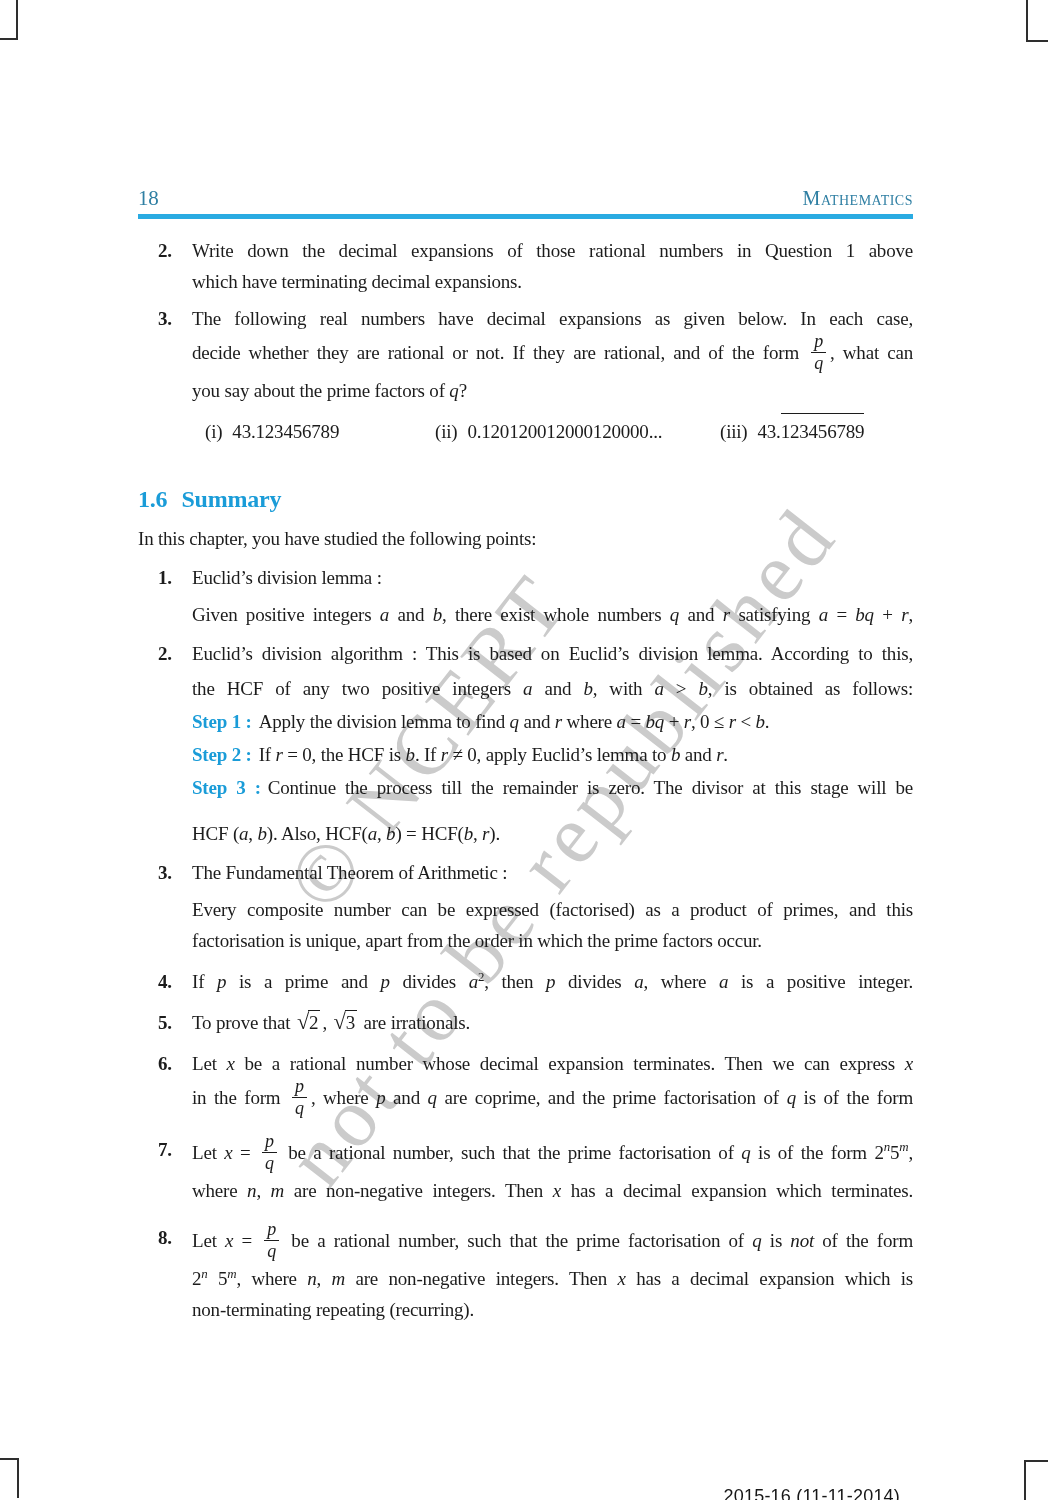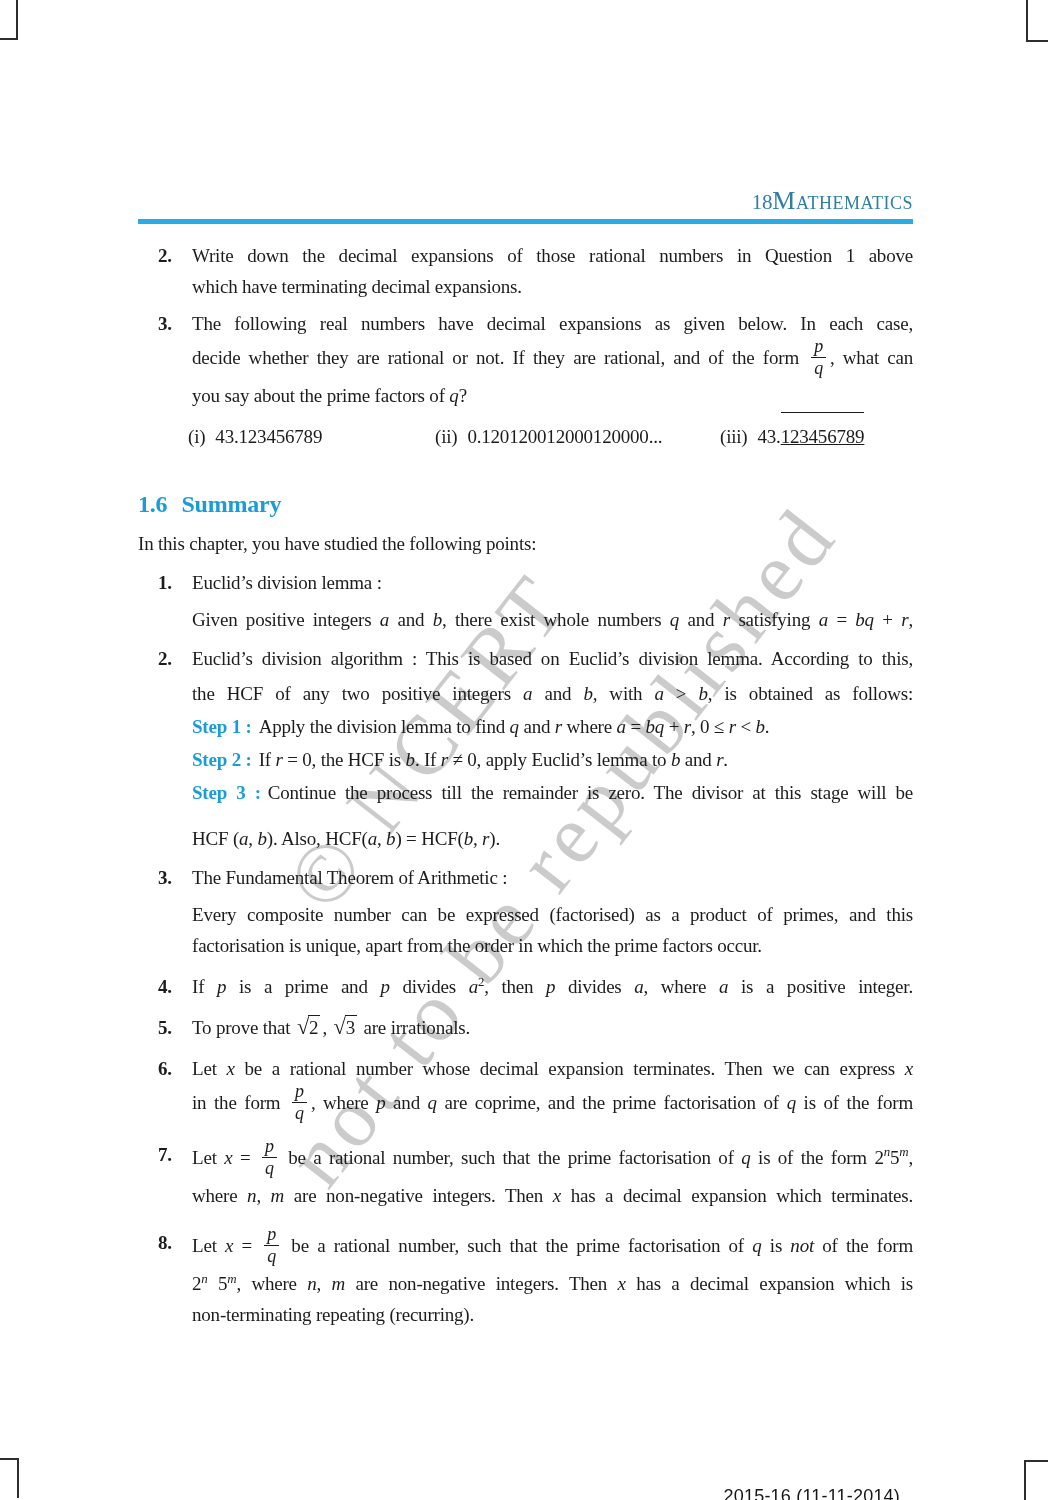--- a/index.html
+++ b/index.html
@@ -23,47 +23,47 @@
   .cm-bl{left:0;bottom:2px;width:17px;height:38px;border-right:2px solid var(--mark);border-top:2px solid var(--mark);}
   .cm-br{right:2px;bottom:0;width:22px;height:38px;border-left:2px solid var(--mark);border-top:2px solid var(--mark);}
   
   .watermark{
     position:absolute;left:-55px;top:624px;width:1100px;z-index:0;
     transform:rotate(-52deg);text-align:center;white-space:nowrap;
     font-size:84px;line-height:170px;letter-spacing:6px;color:var(--watermark_color);
   }
   
   .content{position:absolute;left:138px;top:186px;width:775px;z-index:1;font-size:19px;letter-spacing:-0.2px;}
-  .header{display:flex;justify-content:flex-end;align-items:baseline;color:var(--header_text);font-family:Liberation Serif, serif;}
+  .header{display:flex;justify-content:space-between;align-items:baseline;color:var(--header_text);font-family:Liberation Serif, serif;}
   .pagenum{font-size:21px;}
-  .booktitle{font-variant:small-caps;font-size:26px;letter-spacing:0.5px;}
+  .booktitle{font-variant:small-caps;font-size:20px;letter-spacing:0.5px;}
   .rule{height:5px;background:var(--rule);margin-top:3px;margin-bottom:16px;}
   
   .item{position:relative;padding-left:54px;margin-top:8px;}
   .inum{position:absolute;left:20px;top:0;font-weight:bold;line-height:31px;}
   .line{line-height:31px;min-height:31px;font-family:Liberation Serif, serif;}
   .just{text-align:justify;text-align-last:justify;}
   .para{margin-top:6px;}
   .steps .line{margin-top:2px;}
   .steplabel{color:var(--accent);font-weight:bold;margin-right:7px;}
   
   .options{position:relative;height:36px;margin-top:10px;}
   .opt{position:absolute;top:0;white-space:nowrap;line-height:31px;}
-  .opt-1{left:50px;}
+  .opt-1{left:67px;}
   .opt-2{left:297px;}
   .opt-3{left:582px;}
   .optlabel{margin-right:10px;}
   
   .summary-head{margin:32px 0 0 0;color:var(--accent);font-weight:bold;font-size:24px;line-height:30px;}
   .summary-head .hnum{margin-right:14px;}
   .intro{margin:10px 0 0 0;line-height:30px;}
   
   .it{font-style:italic;}
   .sup{font-size:0.68em;vertical-align:super;line-height:0;}
-  .over{border-top:1.6px solid currentColor;padding-top:13px;text-decoration:underline;}
+  .over{border-top:1.6px solid currentColor;padding-top:7px;}
   .frac{
     display:inline-flex;flex-direction:column;align-items:center;vertical-align:middle;
     font-style:italic;font-size:0.95em;line-height:1.05;margin:0 4px;transform:translateY(-2px);
   }
   .frac .fn{border-bottom:1.4px solid currentColor;padding:0 3px 1px 3px;}
   .frac .fd{padding-top:1px;}
   .sqrt{display:inline-flex;align-items:flex-start;margin:0 2px;}
   .sqrt .rad{font-size:1.18em;line-height:1.05;margin-right:-1px;}
   .sqrt .rc{border-top:1.6px solid currentColor;line-height:1.25;padding:0 2px 0 1px;}
   

